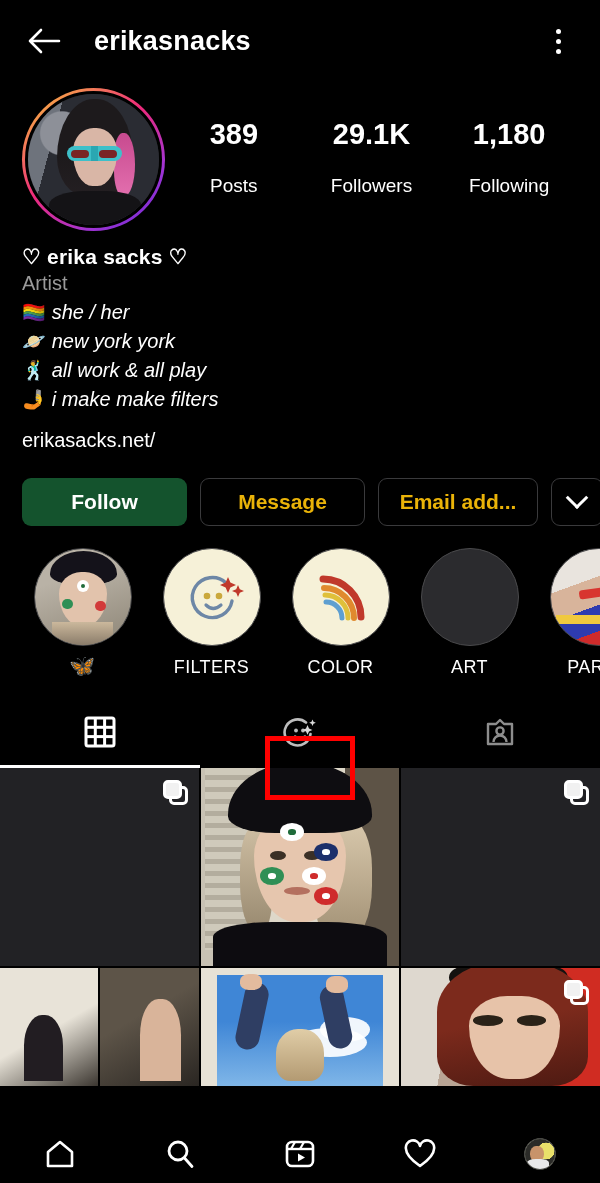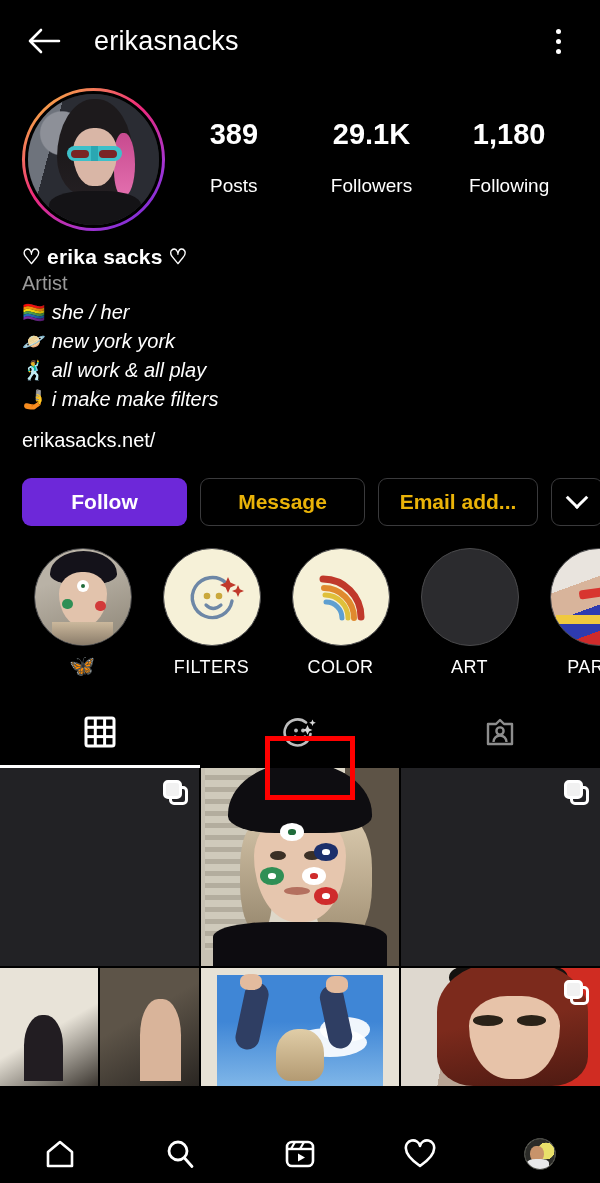--- a/index.html
+++ b/index.html
@@ -7,21 +7,21 @@
     width:600px; height:1183px;
     background:#000; color:#fff;
     font-family:"Liberation Sans", sans-serif;
     overflow:hidden;
   }
   .screen { position:relative; width:600px; height:1183px; background:#000; }
 
   
   .header { height:82px; display:flex; align-items:center; padding:0 22px; }
   .back-arrow { width:44px; height:44px; display:flex; align-items:center; justify-content:center; }
-  .title { font-size:27px; font-weight:normal; margin-left:28px; letter-spacing:.2px; }
+  .title { font-size:27px; font-weight:bold; margin-left:28px; letter-spacing:.2px; }
   .kebab { margin-left:auto; display:flex; flex-direction:column; gap:5px; align-items:center;
            width:40px; height:44px; justify-content:center; }
   .kebab i { display:block; width:5px; height:5px; border-radius:50%; background:#fff; }
 
   
   .top { display:flex; align-items:flex-start; padding:6px 22px 0 22px; }
   .avatar-ring {
     width:143px; height:143px; border-radius:50%; padding:3px;
     background:linear-gradient(140deg,#f9ce34 0%,#ee2a7b 45%,#a134d4 75%,#6228d7 100%);
     display:flex; align-items:center; justify-content:center;
@@ -254,21 +254,21 @@
     </div>
     <div class="bio-line">
       <span class="emo">🤳</span>
       <span>i make make filters</span>
     </div>
 
     <div class="bio-link">erikasacks.net/</div>
   </div>
 
   <div class="actions">
-    <div class="btn btn-follow" style="background: #6d28d9;">Follow</div>
+    <div class="btn btn-follow" style="background: #14532d;">Follow</div>
     <div class="btn btn-outline btn-message">Message</div>
     <div class="btn btn-outline btn-email">Email add...</div>
     <div class="btn btn-outline btn-caret">
       <span class="caret"></span>
     </div>
   </div>
 
   <div class="highlights">
 
     <div class="hl">

